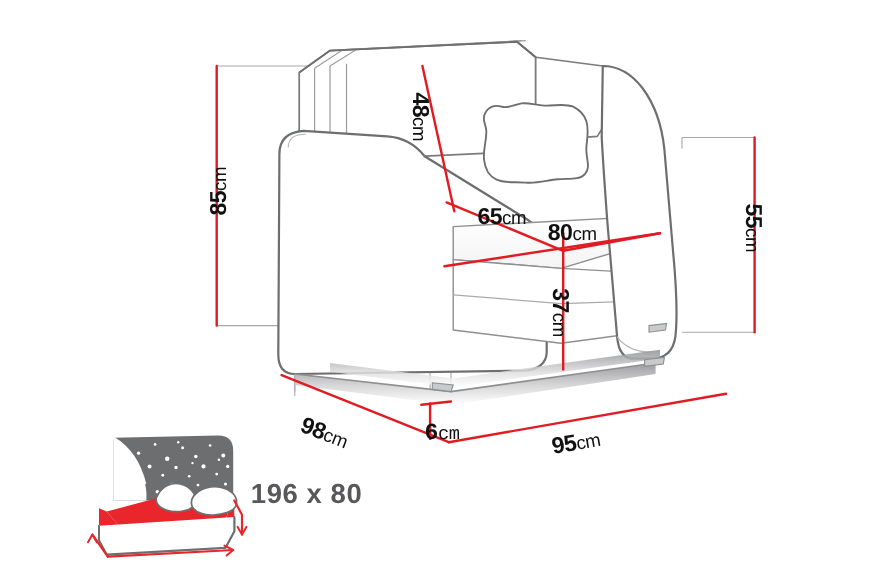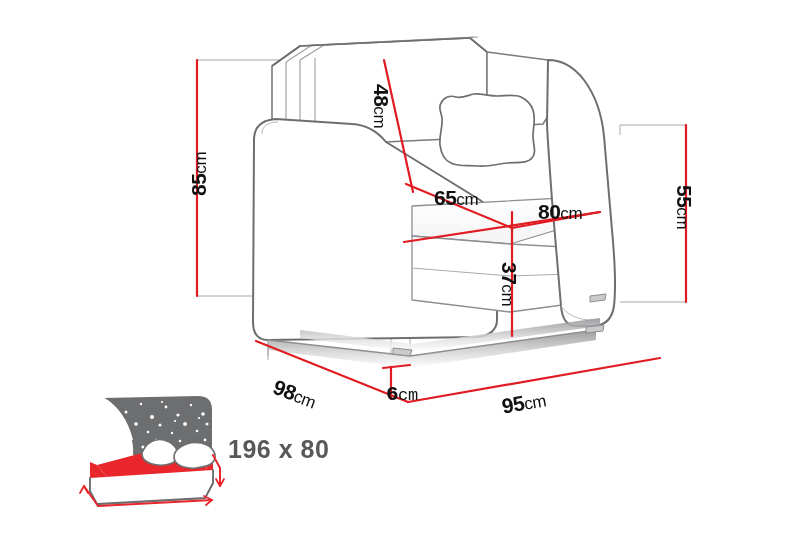--- a/index.html
+++ b/index.html
@@ -261,21 +261,21 @@
   </div>
 
   <div class="dim-label rot-cw" style="left:392px; top:84px;">
     <span class="dim-num">48</span><span class="dim-unit">cm</span>
   </div>
 
   <div class="dim-label" style="left:434px; top:187px;text-align:right;">
     <span class="dim-num">65</span><span class="dim-unit">cm</span>
   </div>
 
-  <div class="dim-label" style="left:498px; top:201px;margin-left:40px;">
+  <div class="dim-label" style="left:498px; top:201px;">
     <span class="dim-num">80</span><span class="dim-unit">cm</span>
   </div>
 
   <div class="dim-label rot-cw" style="left:520px; top:262px;">
     <span class="dim-num">37</span><span class="dim-unit">cm</span>
   </div>
 
   <div class="dim-label" style="left:278px; top:376px; transform:rotate(21deg); transform-origin:left top;">
     <span class="dim-num">98</span><span class="dim-unit">cm</span>
   </div>

